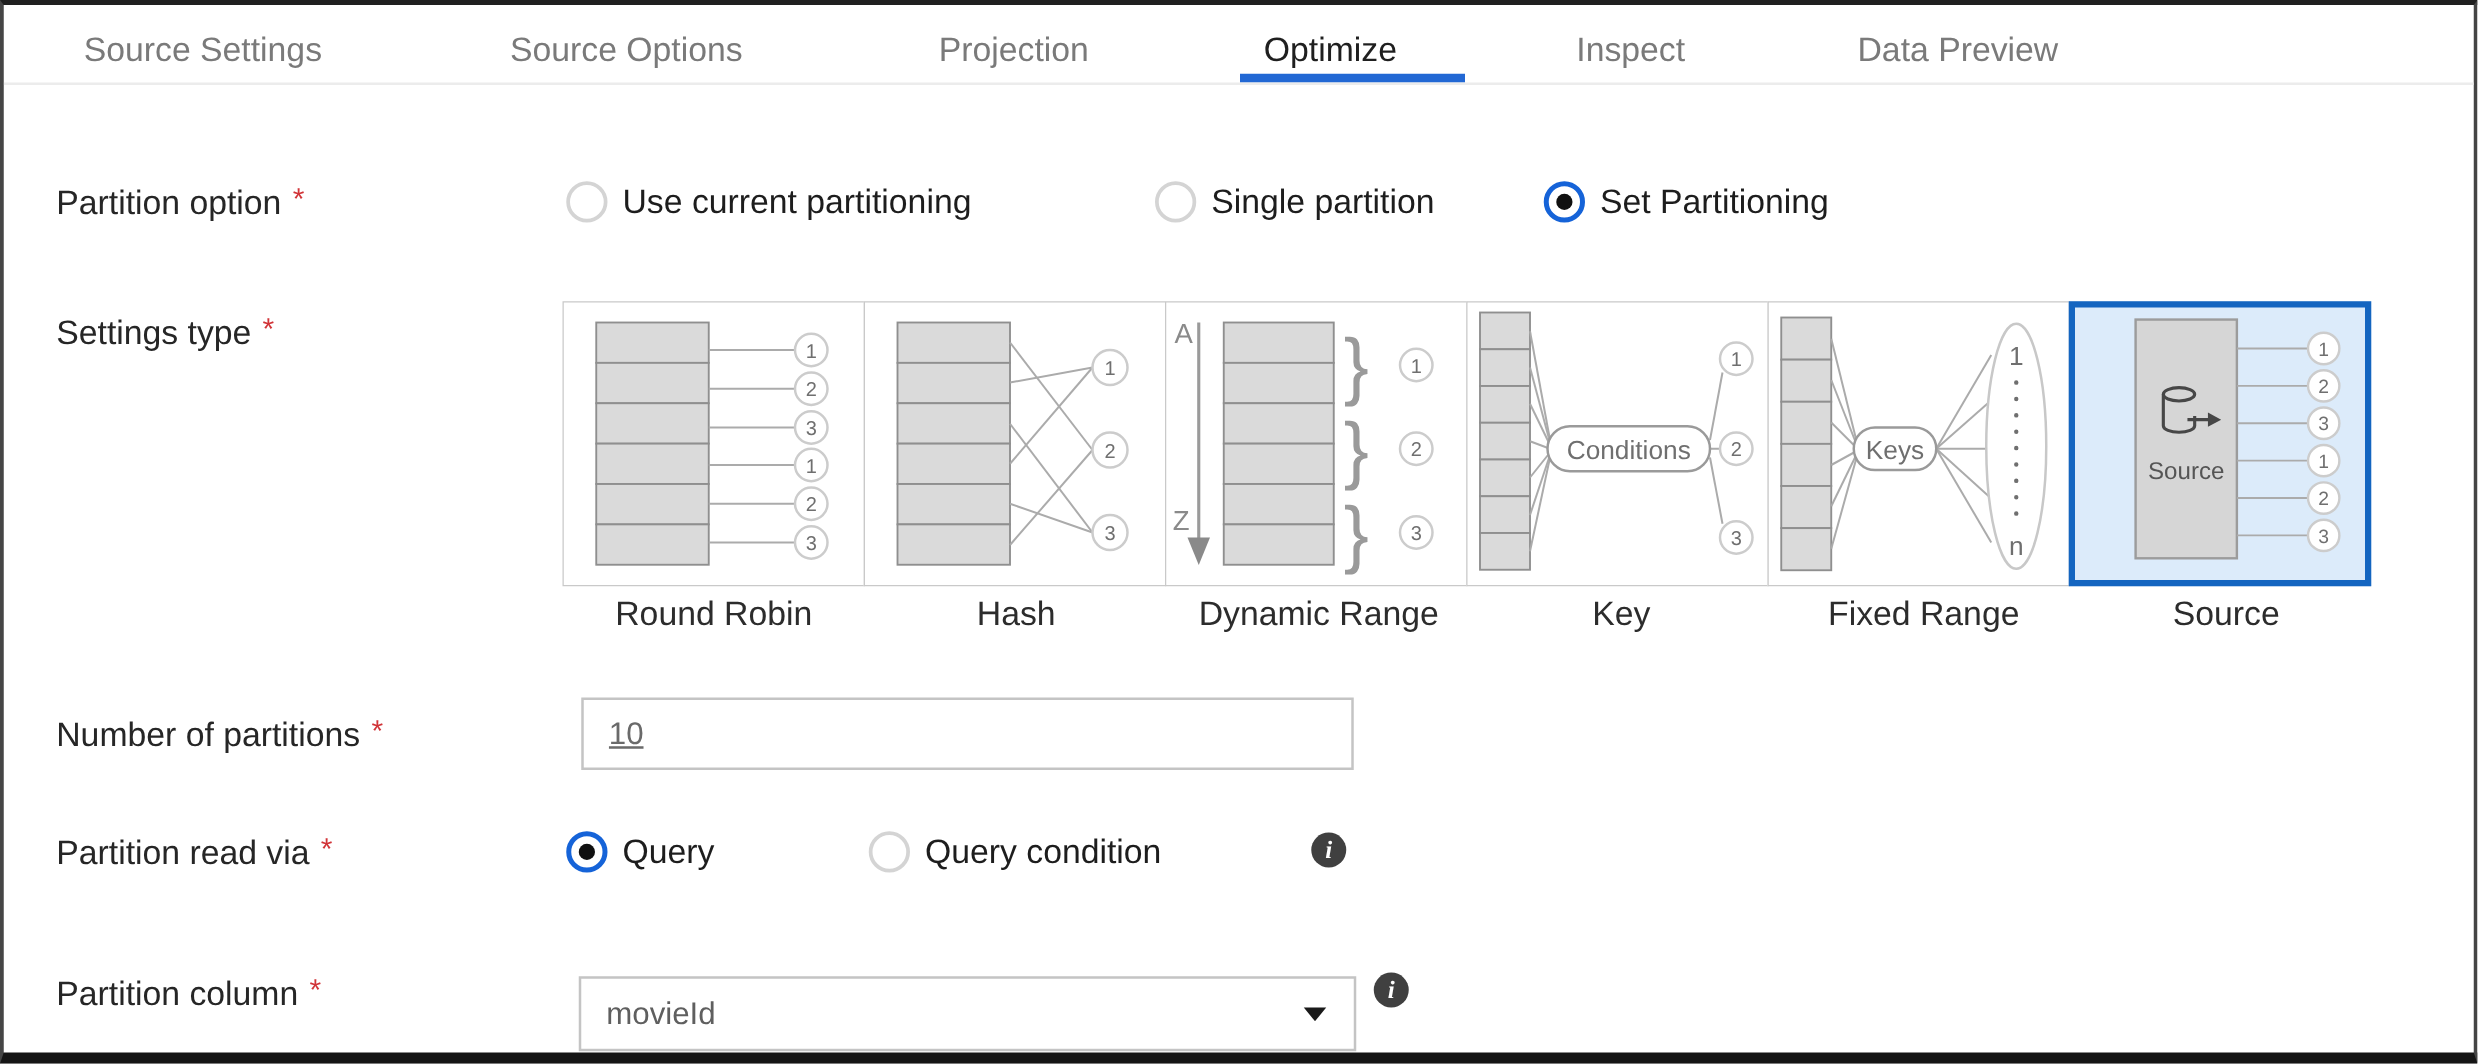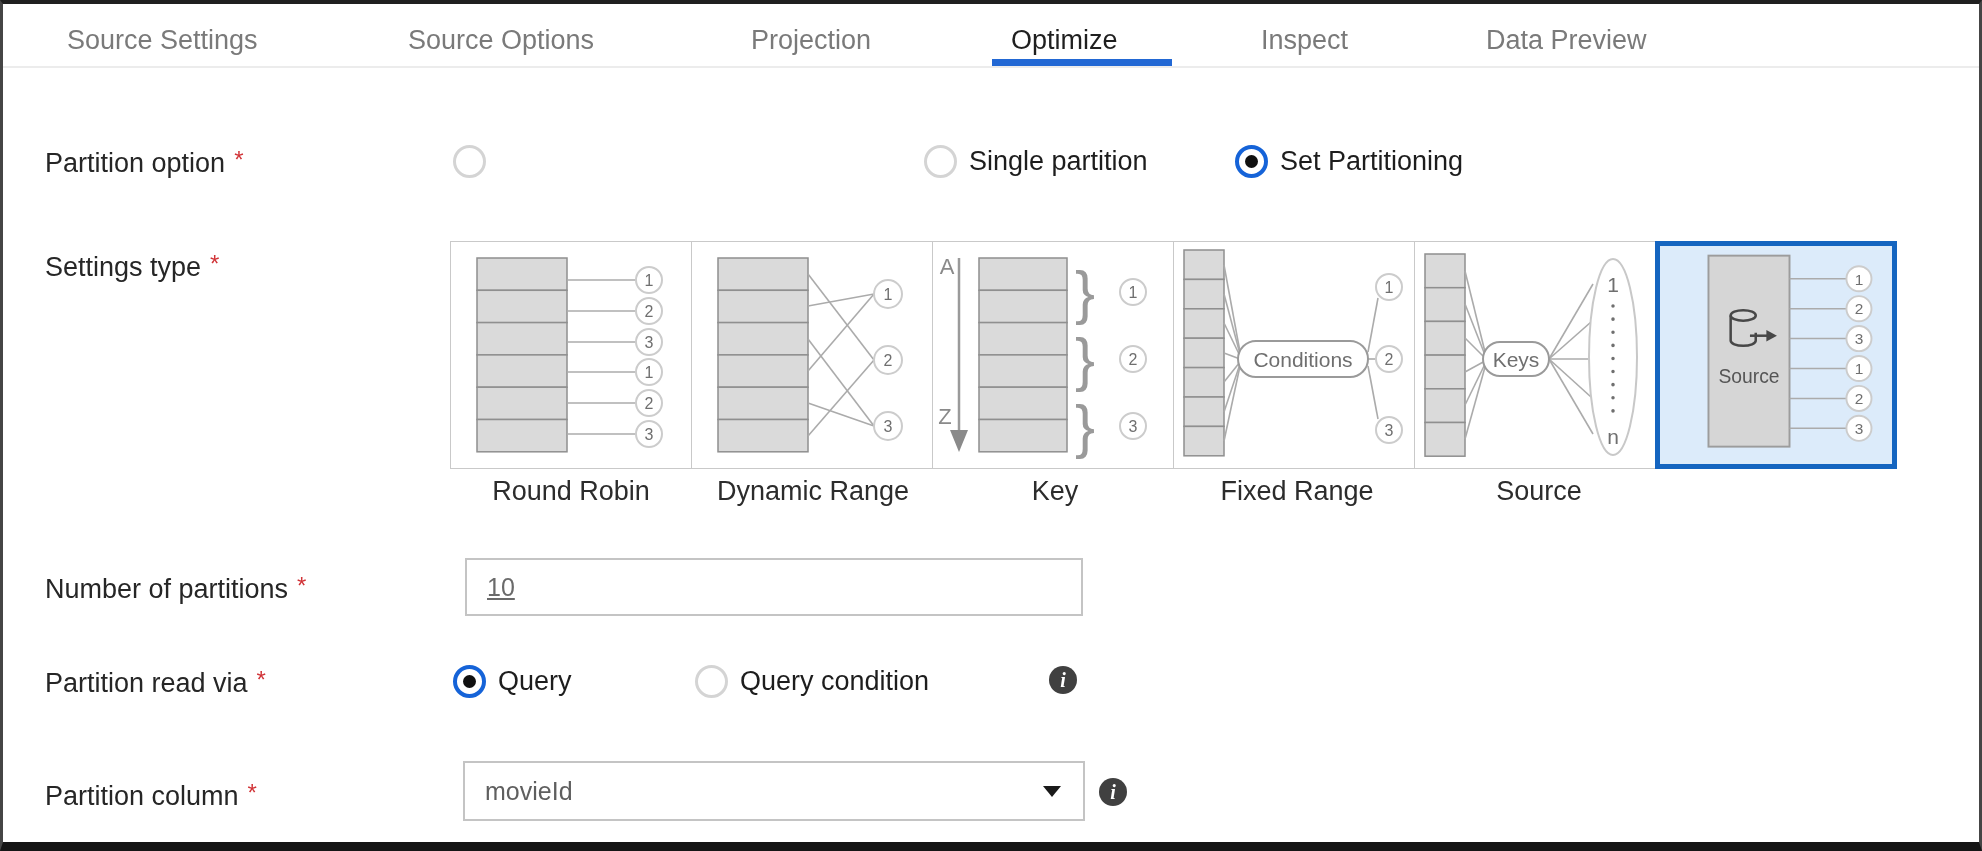--- a/index.html
+++ b/index.html
@@ -18,21 +18,21 @@
   .field-label{position:absolute;left:42px;font-size:27px;color:#262626;white-space:nowrap;}
   .req{color:#d13438;font-size:24px;vertical-align:4px;margin-left:9px;}
   .radio-item{position:absolute;display:flex;align-items:center;gap:12px;cursor:pointer;}
   .radio{width:33px;height:33px;border-radius:50%;border:3px solid #d4d4d4;background:#fff;box-sizing:border-box;flex:0 0 auto;}
   .radio.selected{border:4px solid #1563d8;display:flex;align-items:center;justify-content:center;}
   .radio.selected::after{content:'';width:13px;height:13px;border-radius:50%;background:#101010;}
   .radio-label{font-size:27px;color:#1d1d1d;white-space:nowrap;}
   .text-input{position:absolute;box-sizing:border-box;border:2px solid #c4c4c4;background:#fff;
     font-family:"Liberation Sans",sans-serif;font-size:25px;color:#6a6a6a;padding:0 0 0 20px;outline:none;text-decoration:underline;}
   .dropdown{position:absolute;box-sizing:border-box;border:2px solid #c4c4c4;background:#fff;
-    display:flex;align-items:center;padding:0 22px 0 20px;cursor:pointer;}
+    display:flex;align-items:center;padding:0 22px 0 20px;cursor:pointer;margin-top:20px;}
   .dropdown-value{flex:1;font-size:25px;color:#5f5f5f;}
   .caret{width:0;height:0;border-left:9px solid transparent;border-right:9px solid transparent;border-top:11px solid #1a1a1a;}
   .info-icon{position:absolute;width:28px;height:28px;border-radius:50%;background:#404040;color:#fff;
     display:flex;align-items:center;justify-content:center;cursor:pointer;
     font-family:"Liberation Serif",serif;font-style:italic;font-weight:bold;font-size:20px;}
   
   .ptype-cards{position:absolute;left:447px;top:237px;display:flex;}
   .ptype-card{width:242px;height:228px;background:#fff;border:1px solid #c9c9c9;margin-left:-1px;box-sizing:border-box;cursor:pointer;}
   .ptype-card:first-child{margin-left:0;}
   .ptype-card.selected{border:5px solid #1465c0;background:#dcebfa;z-index:2;}
@@ -61,20 +61,21 @@
   <div class="tab" style="left:1258px">Inspect</div>
   <div class="tab" style="left:1483px">Data Preview</div>
   <div class="tab-underline"></div>
   <div class="tab-divider"></div>
 
   <div class="field-label" style="top:142px">
     <span>Partition option</span><span class="req">*</span>
   </div>
   <div class="radio-item" style="left:450px;top:141px">
     <span class="radio"></span>
+    <span class="radio-label">Use current partitioning</span>
   </div>
   <div class="radio-item" style="left:921px;top:141px">
     <span class="radio"></span>
     <span class="radio-label">Single partition</span>
   </div>
   <div class="radio-item" style="left:1232px;top:141px">
     <span class="radio selected"></span>
     <span class="radio-label">Set Partitioning</span>
   </div>
 
@@ -245,20 +246,21 @@
         <circle class="numc" cx="206" cy="158" r="13"></circle>
           <text class="numt" x="206" y="164">2</text>
         <circle class="numc" cx="206" cy="189" r="13"></circle>
           <text class="numt" x="206" y="195">3</text>
       </svg>
     </div>
   </div>
 
   <div class="ptype-labels">
     <div class="ptype-label">Round Robin</div>
+    <div class="ptype-label">Hash</div>
     <div class="ptype-label">Dynamic Range</div>
     <div class="ptype-label">Key</div>
     <div class="ptype-label">Fixed Range</div>
     <div class="ptype-label">Source</div>
   </div>
 
   <div class="field-label" style="top:568px">
     <span>Number of partitions</span><span class="req">*</span>
   </div>
   <input class="text-input" style="left: 462px; top: 554px; width: 618px; height: 58px;" value="10">

